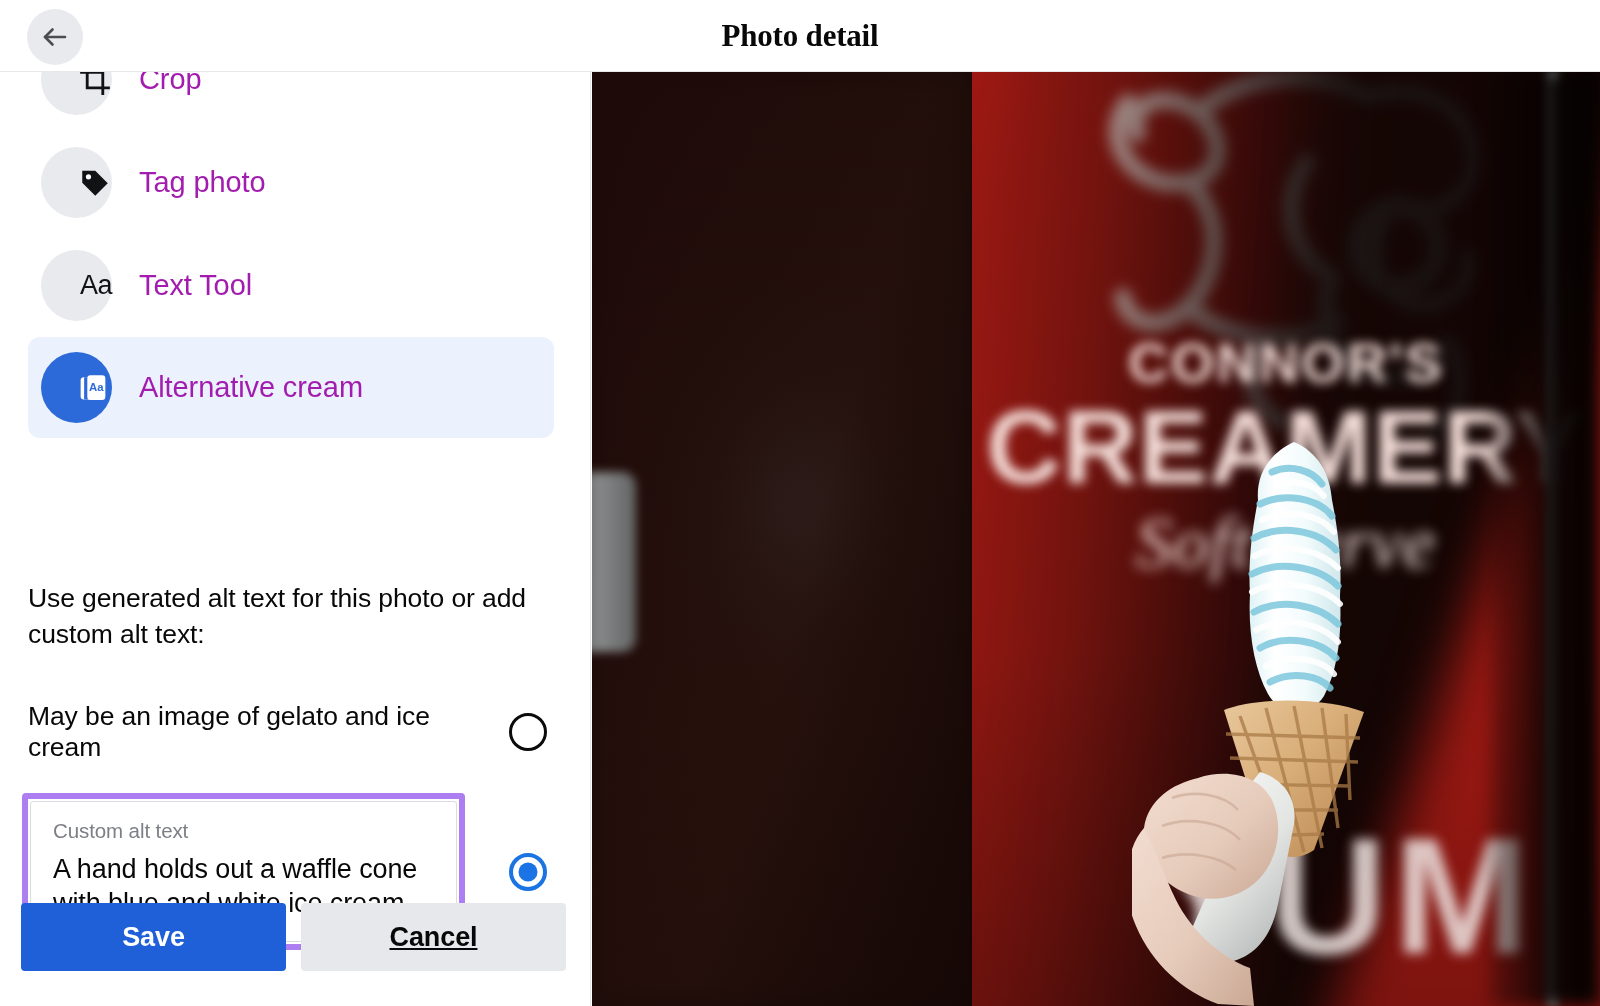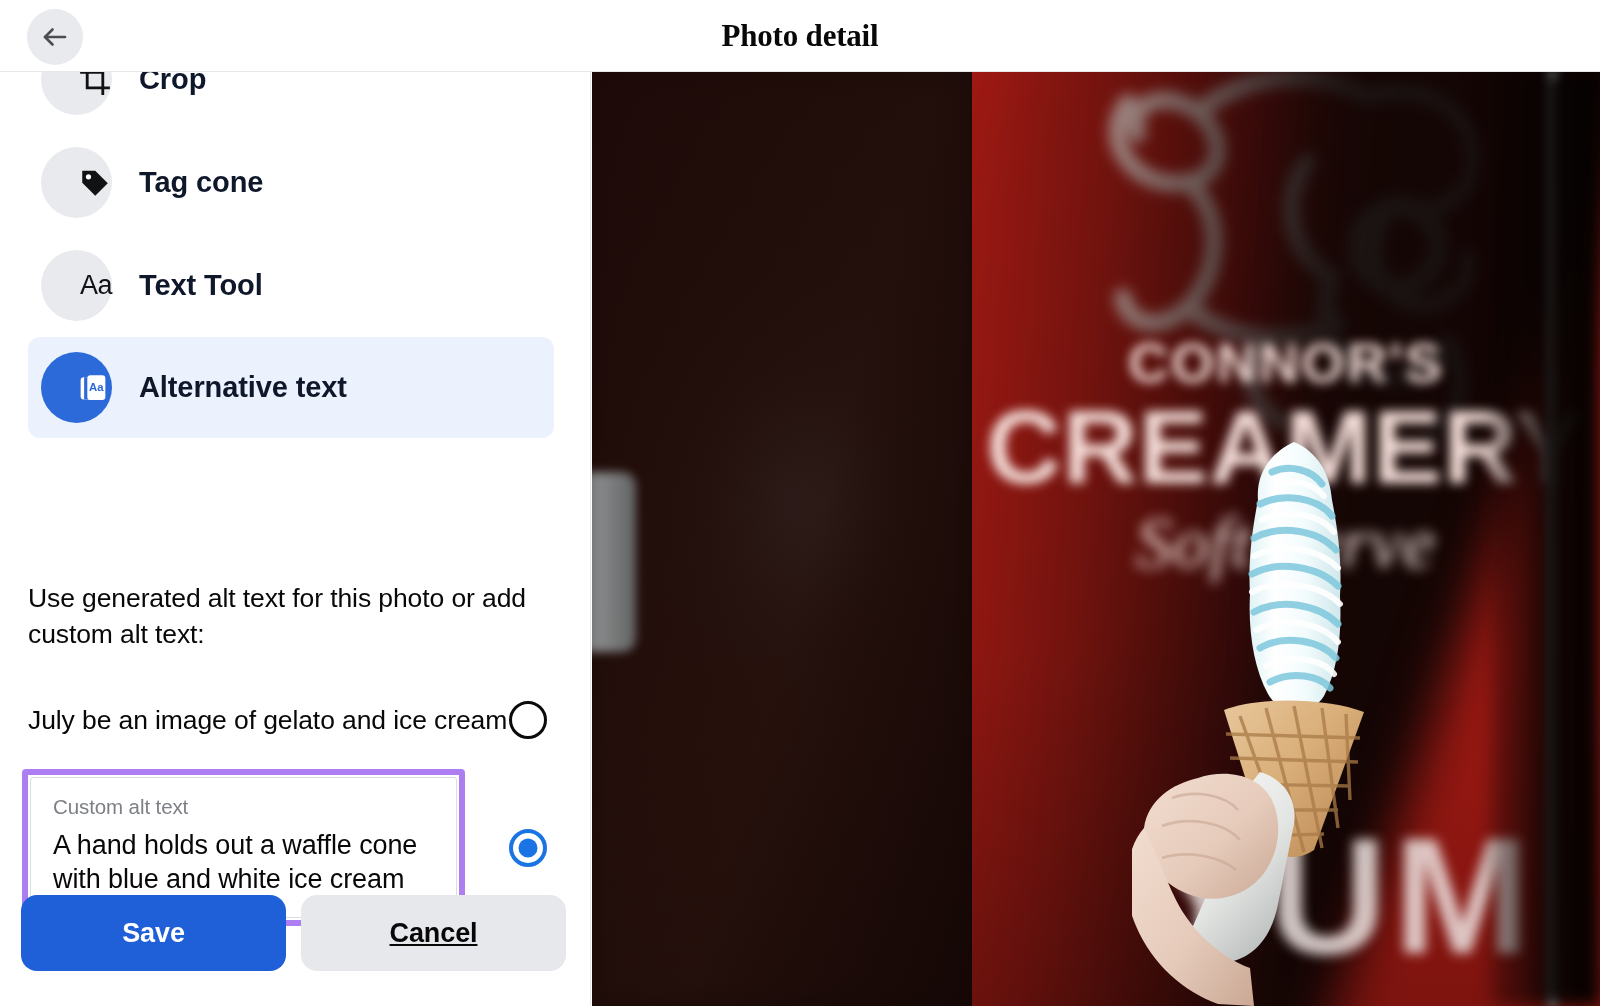--- a/index.html
+++ b/index.html
@@ -116,22 +116,22 @@
   }
   .tool-icon .aa-text {
     font-size: 27px;
     font-weight: 500;
     letter-spacing: -0.5px;
     color: #111214;
   }
   .tool-label {
     margin-left: 27px;
     font-size: 29px;
-    color: #0f172a;
-    font-weight: 700;
+    color: #a21caf;
+    font-weight: 400;
     letter-spacing: -0.1px;
   }
 
   
   .alt-section {
     position: absolute;
     left: 0;
     top: 508px;
     width: 591px;
   }
@@ -225,22 +225,22 @@
     position: absolute;
     left: 0;
     bottom: 0;
     width: 591px;
     padding: 0 0 35px 21px;
     display: flex;
     gap: 15px;
     box-sizing: border-box;
   }
   .btn {
-    height: 76px;
-    border-radius: 16px;
+    height: 68px;
+    border-radius: 4px;
     border: none;
     font-size: 27px;
     font-weight: 700;
     letter-spacing: -0.1px;
     cursor: pointer;
     font-family: "Liberation Sans", sans-serif;
   }
   .btn-primary {
     width: 265px;
     background: #1f5fd8;
@@ -469,50 +469,50 @@
       </div>
 
 
       <div class="tool-row">
         <span class="tool-icon">
           <svg width="34" height="34" viewBox="0 0 24 24">
             <path d="M3 3.4 L12.2 3.4 L21 12.2 L12.2 21 L3 11.8 Z" fill="#111214"></path>
             <circle cx="7.4" cy="7.6" r="1.85" fill="#ffffff"></circle>
           </svg>
         </span>
-        <span class="tool-label">Tag cone</span>
+        <span class="tool-label">Tag photo</span>
       </div>
 
       <div class="tool-row">
         <span class="tool-icon">
           <span class="aa-text">Aa</span>
         </span>
         <span class="tool-label">Text Tool</span>
       </div>
 
       <div class="tool-row active">
         <span class="tool-icon accent">
           <svg width="38" height="38" viewBox="0 0 24 24">
             <rect x="4.2" y="5.2" width="11" height="14" rx="2" fill="#ffffff"></rect>
             <rect x="6.4" y="5.2" width="2.6" height="14" fill="#2d6ad9"></rect>
             <rect x="8.4" y="4.0" width="11.4" height="15.6" rx="2" fill="#ffffff"></rect>
             <text x="14.1" y="14.1" font-family="Liberation Sans, sans-serif" font-size="7.2" font-weight="700" fill="#2d6ad9" text-anchor="middle">Aa</text>
           </svg>
         </span>
-        <span class="tool-label">Alternative text</span>
+        <span class="tool-label">Alternative cream</span>
       </div>
 
     </div>
 
     <div class="alt-section">
 
       <div class="alt-desc">Use generated alt text for this photo or add custom alt text:</div>
 
       <div class="generated-row">
-        <span class="generated-text">July be an image of gelato and ice cream</span>
+        <span class="generated-text">May be an image of gelato and ice cream</span>
         <span class="radio"></span>
       </div>
 
       <div class="custom-row">
         <div class="custom-box-outline">
           <div class="custom-box">
             <div class="custom-label">Custom alt text</div>
             <div class="custom-value">A hand holds out a waffle cone with blue and white ice cream</div>
           </div>
         </div>

